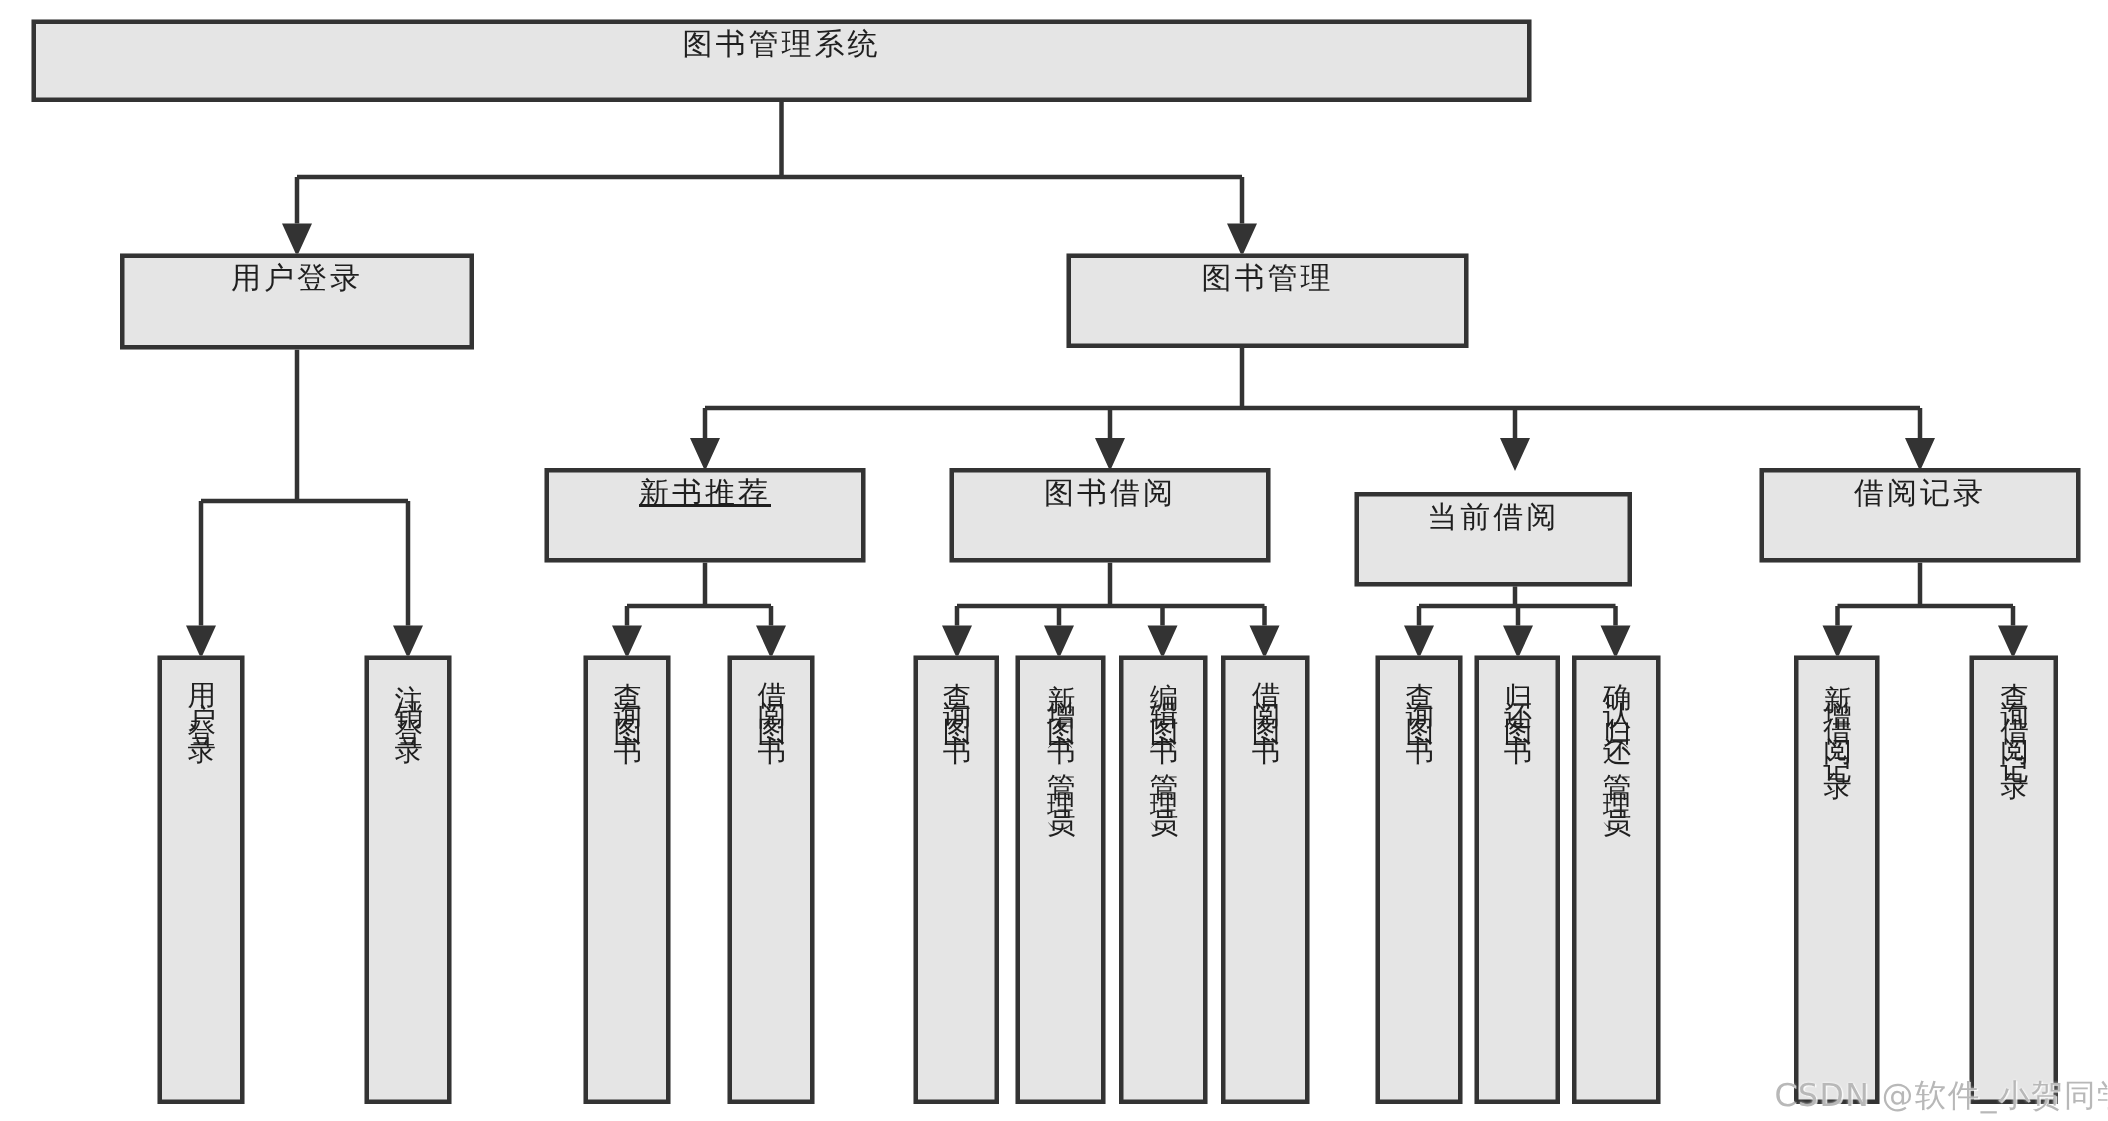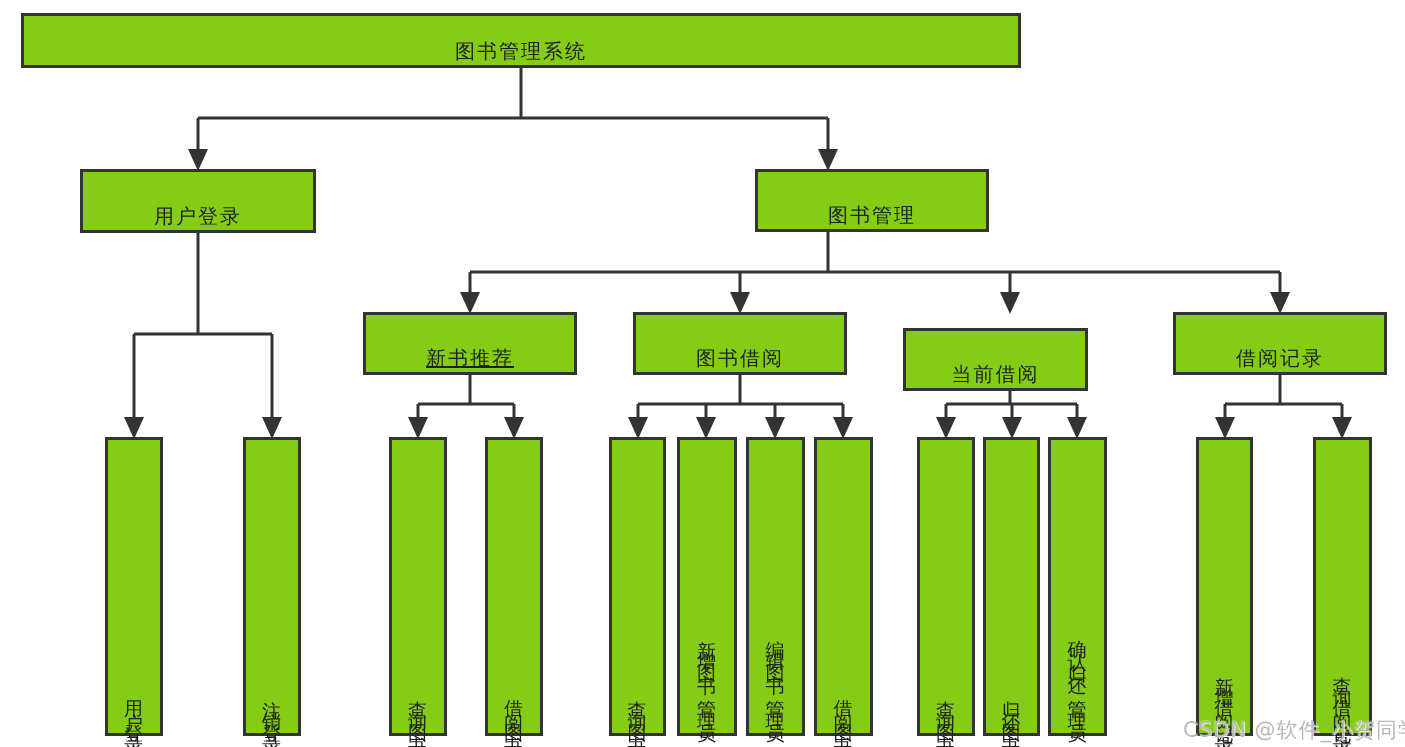--- a/index.html
+++ b/index.html
@@ -22,45 +22,45 @@
     background: var(--background);
   }
   #connectors {
     position: absolute;
     left: 0; top: 0;
     width: 1405px; height: 747px;
     z-index: 1;
   }
   .node {
     position: absolute;
-    background: #84cc16;
+    background: #e5e5e5;
     border: 3px solid var(--line);
     display: flex;
-    align-items: flex-end;
+    align-items: flex-start;
     justify-content: center;
     color: var(--text);
     z-index: 2;
   }
   .node.h .lbl {
     font-size: 20px;
     letter-spacing: 2px;
     white-space: nowrap;
   }
   .node.v .lbl {
     writing-mode: vertical-rl;
     text-orientation: mixed;
     font-size: 19px;
     letter-spacing: 12px;
     line-height: 1;
     white-space: nowrap;
   }
   
   #r0  { left: 21px;   top: 13px;  width: 1000px; height: 55px; }
   #l2a { left: 80px;   top: 169px; width: 236px;  height: 64px; }
-  #l2b { left: 711px;  top: 169px; width: 234px;  height: 63px; margin-left: 44px; }
+  #l2b { left: 711px;  top: 169px; width: 268px;  height: 63px; }
   #l3a { left: 363px;  top: 312px; width: 214px;  height: 63px; text-decoration: underline; }
   #l3b { left: 633px;  top: 312px; width: 214px;  height: 63px; font-family: Liberation Mono, monospace; }
   #l3c { left: 903px;  top: 328px; width: 185px;  height: 63px; }
   #l3d { left: 1173px; top: 312px; width: 214px;  height: 63px; }
   
   .node.v { top: 437px; width: 58px; height: 299px; }
   #f1  { left: 105px; }
   #f2  { left: 243px; }
   #f3  { left: 389px; }
   #f4  { left: 485px; }

